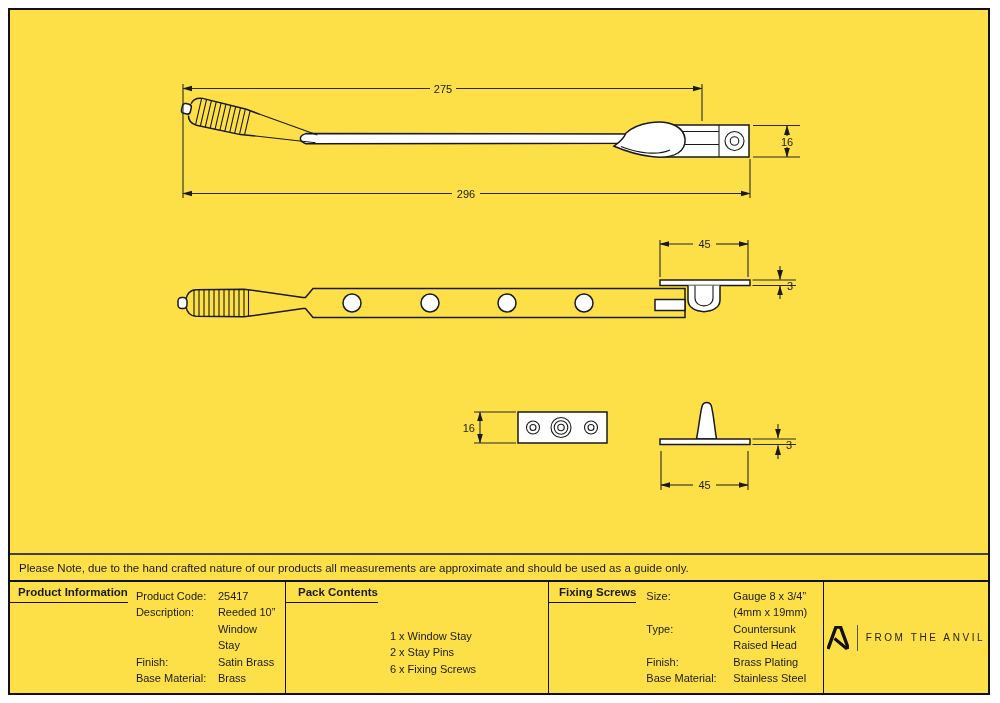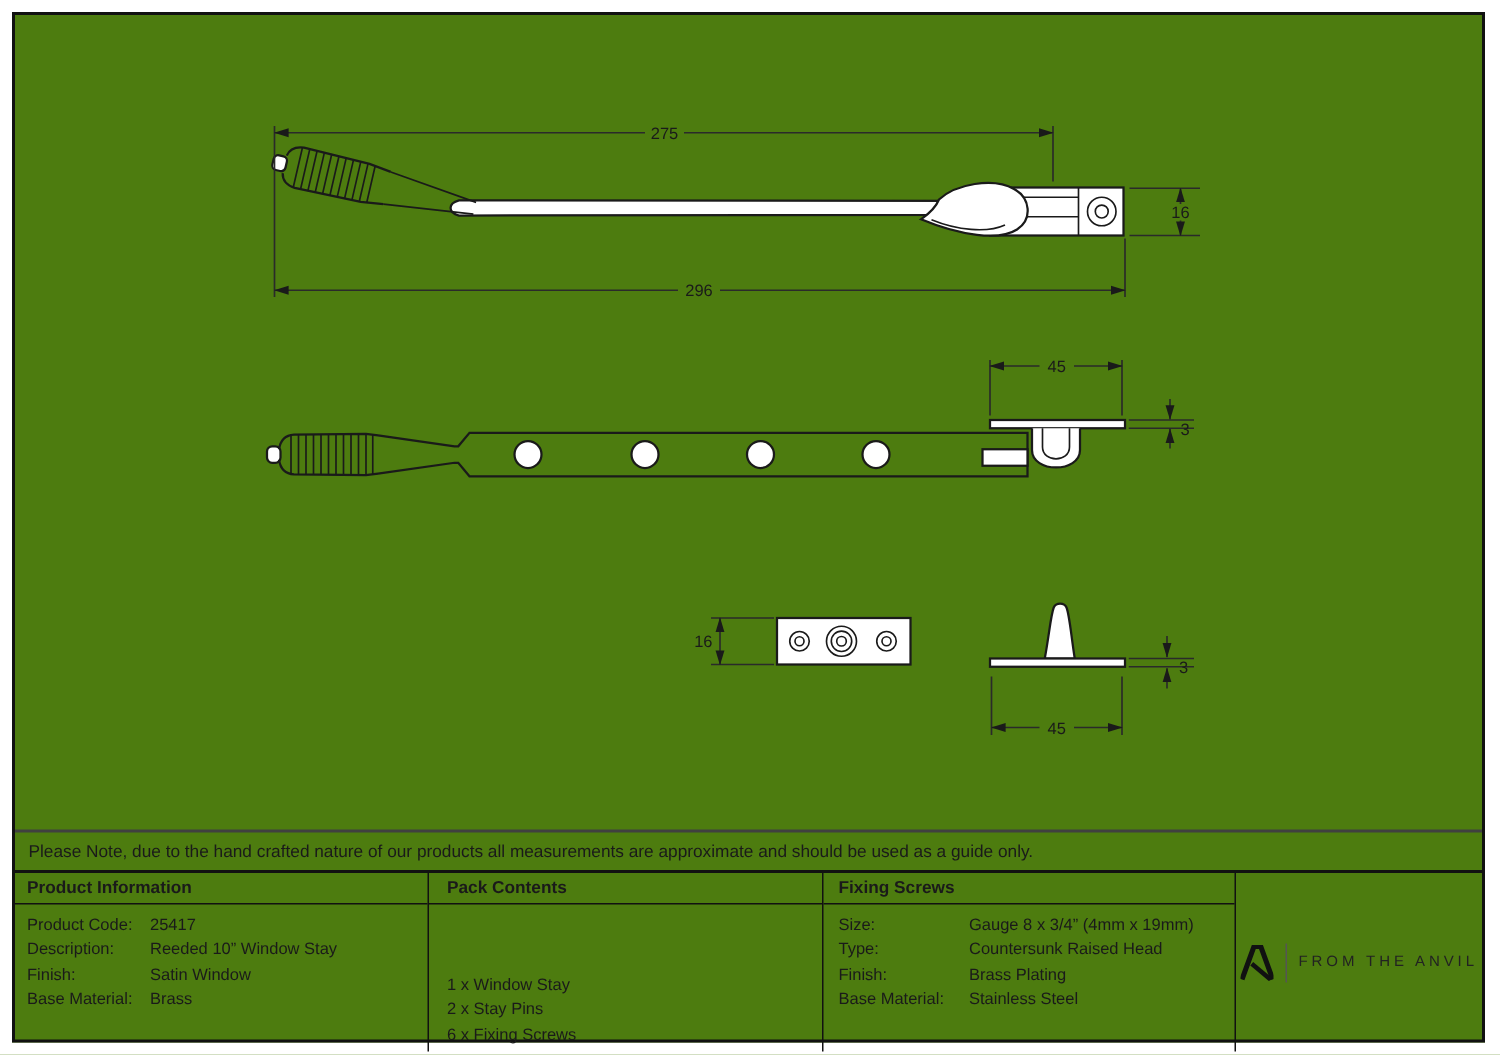--- a/index.html
+++ b/index.html
@@ -1,26 +1,26 @@
 <!DOCTYPE html>
 <html><head>
 <meta charset="utf-8">
 <style>
   * { box-sizing: border-box; margin: 0; padding: 0; }
   html,body { width:1000px; height:703px; background:#fff; font-family:"Liberation Sans", sans-serif; color:#1a1a1a; overflow:hidden; }
-  .doc { position:absolute; left:8px; top:8px; width:982px; height:687px; border:2px solid #111; background:#4d7c0f; }
+  .doc { position:absolute; left:8px; top:8px; width:982px; height:687px; border:2px solid #111; background:#fde047; }
   .drawing-area { position:absolute; left:0; top:0; width:978px; height:541px; }
   svg text { font-family:"Liberation Sans", sans-serif; font-size:11px; fill:#1a1a1a; }
   .outline { fill:#fff; stroke:#1a1a1a; stroke-width:1.5; }
   .stroke  { fill:none; stroke:#1a1a1a; stroke-width:1.5; }
   .thin    { fill:none; stroke:#1a1a1a; stroke-width:1.1; }
   .dim     { fill:none; stroke:#2a2a2a; stroke-width:1.1; }
   .note-row { position:absolute; left:0; right:0; top:543px; height:29px; border-top:2px solid #404040; border-bottom:2px solid #111; display:flex; align-items:center; padding-left:9px; font-size:11.5px; }
   .spec-table { position:absolute; left:0; right:0; top:572px; bottom:0; display:grid; grid-template-columns:275px 263px 275px 1fr; }
-  .col { display:flex; flex-direction:column; }
+  .col { display:flex; }
   .col + .col { border-left:1.5px solid #111; }
   .col-header { height:21px; border-bottom:1.5px solid #111; display:flex; align-items:center; padding-left:8px; font-size:11.5px; font-weight:bold; }
   .col-body { flex:1; padding:6px 6px 3px 8px; font-size:11px; line-height:16.4px; }
   .kv { display:flex; }
   .kv .k { width:82px; flex:none; }
   .col3 .col-header { padding-left:10px; }
   .col3 .col-body { padding-left:10px; }
   .col3 .kv .k { width:87px; }
   .logo-cell { display:flex; align-items:center; justify-content:center; }
   .logo { display:flex; align-items:center; gap:8px; }
@@ -178,21 +178,21 @@
         <div class="kv">
           <span class="k">Product Code:</span>
           <span class="v">25417</span>
         </div>
         <div class="kv">
           <span class="k">Description:</span>
           <span class="v">Reeded 10” Window Stay</span>
         </div>
         <div class="kv">
           <span class="k">Finish:</span>
-          <span class="v">Satin Window</span>
+          <span class="v">Satin Brass</span>
         </div>
         <div class="kv">
           <span class="k">Base Material:</span>
           <span class="v">Brass</span>
         </div>
       </div>
     </div>
 
     <div class="col">
       <div class="col-header" style="padding-left:12px;">Pack Contents</div>

